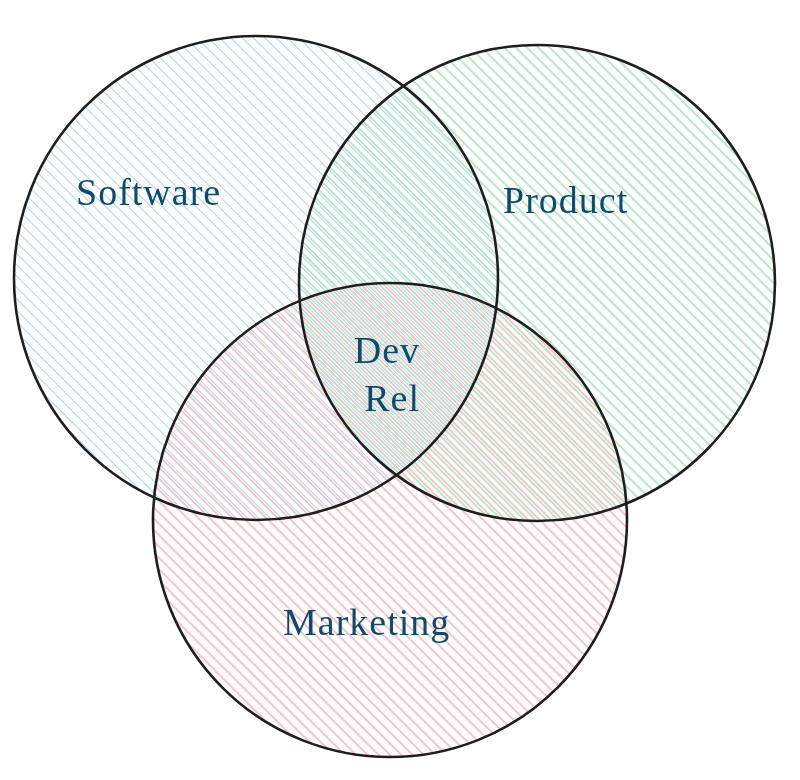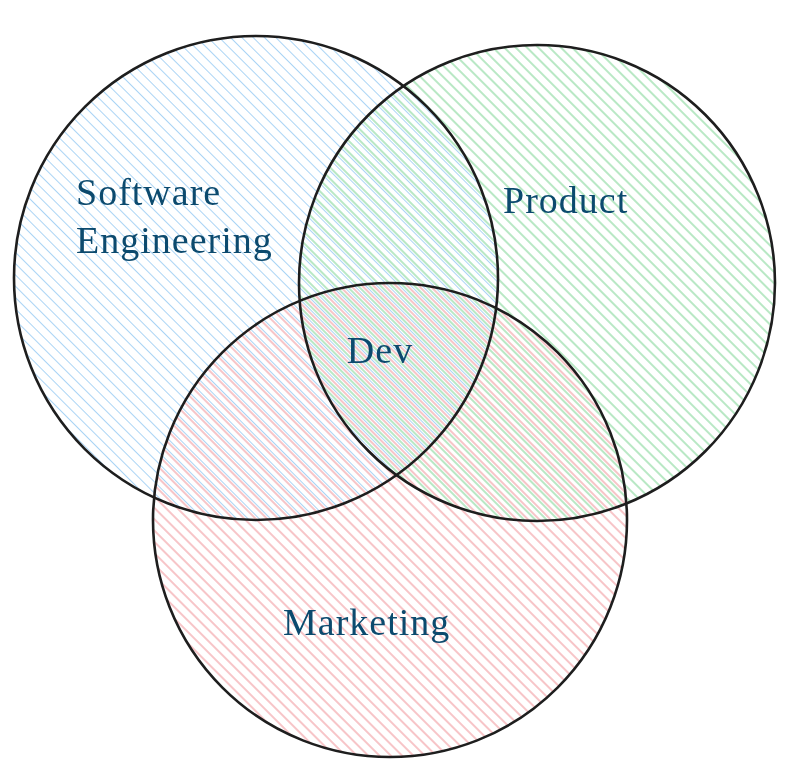--- a/index.html
+++ b/index.html
@@ -1,19 +1,19 @@
 <!DOCTYPE html>
 <html><head>
 <meta charset="utf-8">
 <style>
   html, body { margin: 0; padding: 0; background: #ffffff; }
   body { width: 800px; height: 780px; position: relative; overflow: hidden; font-family: "DejaVu Sans", sans-serif; }
   svg { position: absolute; left: 0; top: 0; }
   .lbl { position: absolute; color: #0c4a6e; font-family: Liberation Serif, serif; font-size: 38px; line-height: 48px; letter-spacing: 1px; white-space: nowrap; }
-  .c { text-align: center; }
+  .c { text-align: right; }
 </style>
 </head>
 <body>
 
 <svg width="800" height="780" viewBox="0 0 800 780">
   <defs>
     <pattern id="hatch-blue" patternUnits="userSpaceOnUse" width="8" height="8" patternTransform="rotate(-45)">
       <line x1="0" y1="0" x2="0" y2="8" stroke="#7cbcf0" stroke-width="1.3"></line>
     </pattern>
     <pattern id="hatch-green" patternUnits="userSpaceOnUse" width="8" height="8" patternTransform="rotate(-45)">
@@ -28,26 +28,26 @@
   <circle cx="537" cy="283" r="238" fill="url(#hatch-green)"></circle>
   <circle cx="390" cy="520" r="237" fill="url(#hatch-pink)"></circle>
 
   <circle cx="256" cy="278" r="242" fill="none" stroke="#1e1e1e" stroke-width="2.6"></circle>
   <circle cx="537" cy="283" r="238" fill="none" stroke="#1e1e1e" stroke-width="2.6"></circle>
   <circle cx="390" cy="520" r="237" fill="none" stroke="#1e1e1e" stroke-width="2.6"></circle>
 </svg>
 
 <div class="lbl" style="left:76px; top:168px;">
   <div>Software</div>
-  <div>Engineering</div>
 </div>
 
 <div class="lbl" style="left:503px; top:176px;">
   <div>Product</div>
 </div>
 
 <div class="lbl c" style="left:340px; top:326px; width:80px;">
   <div>Dev</div>
+  <div>Rel</div>
 </div>
 
 <div class="lbl" style="left:283px; top:566px;margin-top:32px;">
   <div>Marketing</div>
 </div>
 
 </body></html>

